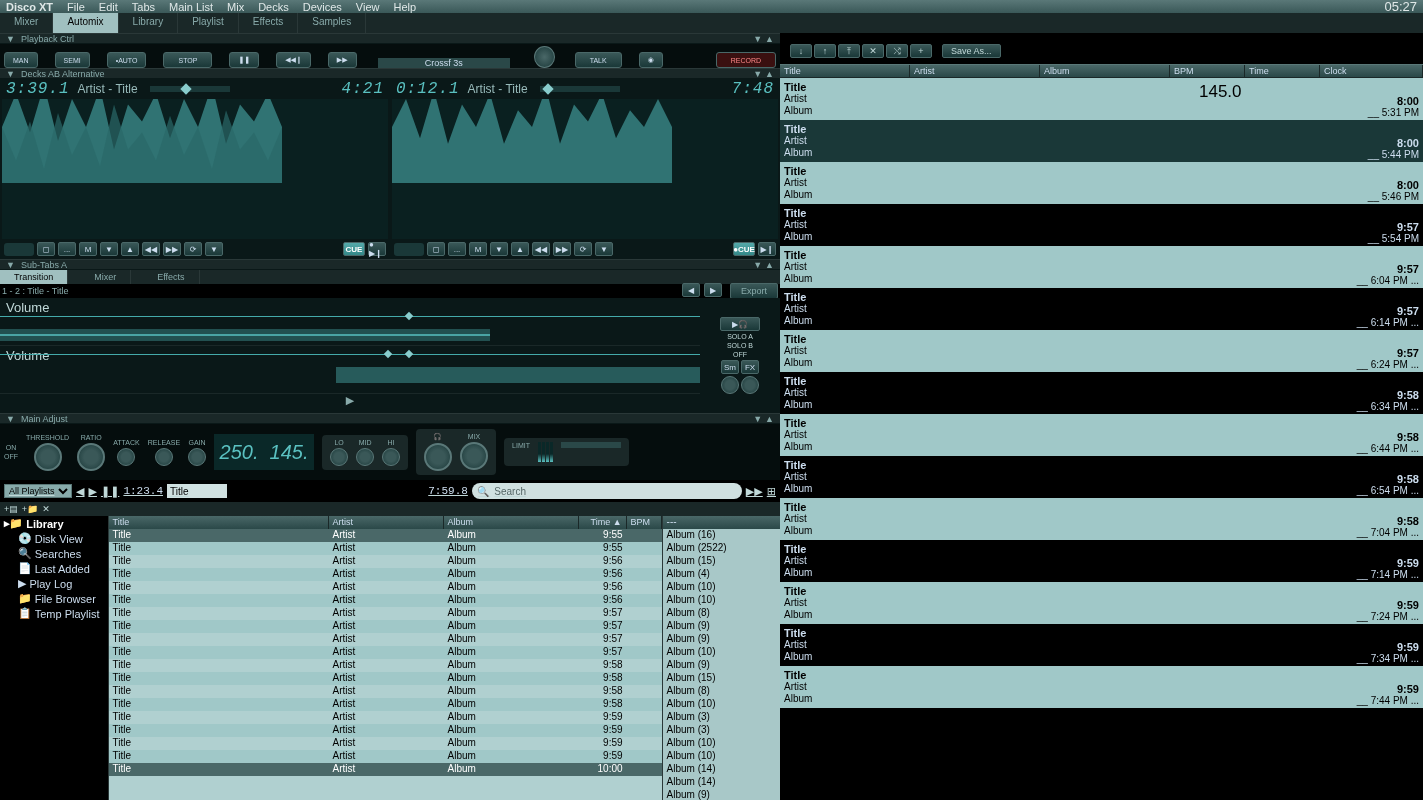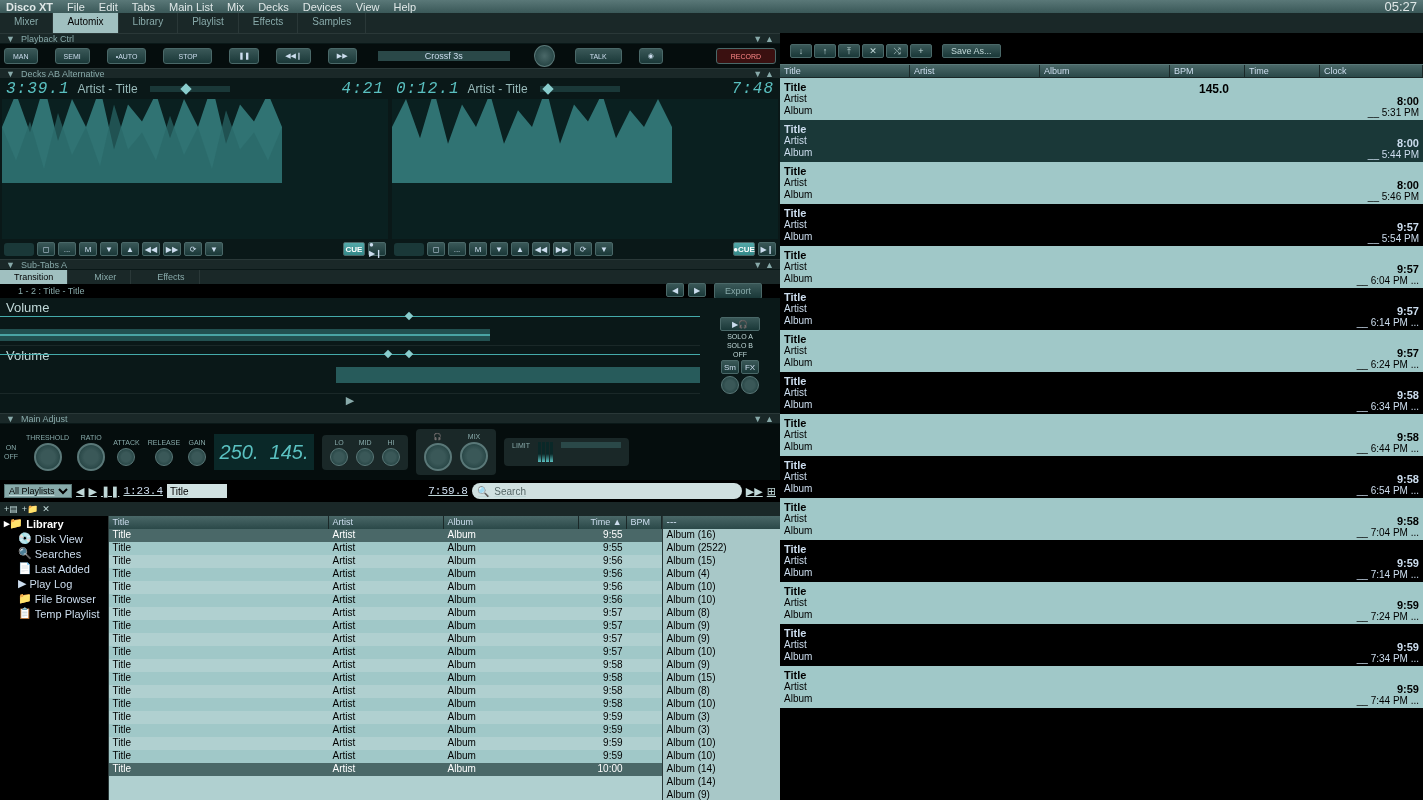--- a/index.html
+++ b/index.html
@@ -6,21 +6,21 @@
 body { background: #000; color: #c0d8d8; width: 1423px; height: 800px; overflow: hidden; font-size: 11px; }
 .menubar { height: 13px; background: linear-gradient(#5a7878, #3a5858); display: flex; align-items: center; padding: 0 6px; gap: 14px; font-size: 11px; color: #e0e8e8; }
 .menubar .app { font-weight: bold; }
 .clock-top { margin-left: auto; font-size: 13px; }
 .tabbar { height: 20px; display: flex; background: #1a2828; }
 .tab { padding: 3px 14px; font-size: 10px; color: #8aa; border-right: 1px solid #2a3838; }
 .tab.active { background: #a0c0c0; color: #000; }
 .section-hd { height: 11px; background: #1a2828; display: flex; align-items: center; padding: 0 6px; font-size: 9px; color: #8aa; border-top: 1px solid #2a3838; border-bottom: 1px solid #0a1818; }
 .section-hd .tri { margin-right: 6px; }
 .section-hd .coll { margin-left: auto; display:flex; gap:3px; }
-.playback { height: 24px; background: #050d0d; display: flex; align-items: center; padding: 0 4px; gap: 17px; }
+.playback { height: 24px; background: #050d0d; display: flex; align-items: flex-end; padding: 0 4px; gap: 17px; }
 .pbtn { height: 16px; background: linear-gradient(#3a5858,#1a3838); border: 1px solid #4a6868; border-radius: 3px; font-size: 7px; color: #cde; display: flex; align-items: center; justify-content: center; padding: 0 8px; }
 .pbtn.wide { padding: 0 14px; }
 .crossf { width: 140px; height: 10px; background: #2a4848; position: relative; margin: 0 4px; }
 .crossf-lbl { position: absolute; top: 0; left: 50%; transform: translateX(-50%); font-size: 9px; color: #cde; }
 .knob-sm { width: 22px; height: 22px; border-radius: 50%; background: radial-gradient(#4a6868,#1a3838); border: 1px solid #5a7878; margin: 0 3px; }
 .rec { background: #3a1010; color: #f88; }
 .decks { height: 180px; display: flex; background: #0a1818; }
 .deck { flex: 1; display: flex; flex-direction: column; position: relative; }
 .deck-info { height: 20px; display: flex; align-items: center; padding: 0 6px; font-size: 12px; }
 .deck-time { font-family: 'Courier New', monospace; font-size: 16px; font-style: italic; color: #5ac0c0; letter-spacing: 1px; }
@@ -28,21 +28,21 @@
 .deck-prog { width: 80px; height: 6px; background: #1a3838; position: relative; margin: 0 4px; }
 .deck-prog .marker { position: absolute; top: -1px; width: 8px; height: 8px; background: #8cc; transform: rotate(45deg); }
 .wave-big { flex: 1; background: #0a2020; position: relative; overflow: hidden; margin: 0 2px; }
 .wave-shape { position: absolute; bottom: 40%; left: 0; right: 0; height: 80%; }
 .deck-ctrl { height: 20px; display: flex; align-items: center; padding: 0 4px; gap: 3px; background: #0a1818; }
 .dc-btn { width: 18px; height: 14px; background: linear-gradient(#3a5858,#1a3838); border: 1px solid #4a6868; border-radius: 2px; font-size: 8px; display:flex;align-items:center;justify-content:center; color:#cde; }
 .dc-slider { width: 30px; height: 13px; background: #1a3838; border-radius: 3px; }
 .cue { background: linear-gradient(#5aa,#388); color: #fff; padding: 0 10px; font-weight: bold; }
 .subtabs { display: flex; background: #1a2828; height: 14px; gap: 12px; }
 .subtabs .tab { font-size: 9px; padding: 2px 14px; }
-.trans-hdr { height: 14px; background: #000; display:flex; align-items:center; padding: 0 18px; font-size: 9px; color: #8aa; }
+.trans-hdr { height: 14px; background: #000; display:flex; align-items:center; padding: 0 2px; font-size: 9px; color: #8aa; }
 .trans-hdr .nav { margin-left: auto; display: flex; gap: 4px; }
 .trans-hdr .export { background: linear-gradient(#3a5858,#1a3838); border: 1px solid #4a6868; padding: 2px 10px; border-radius: 2px; margin-left: 4px; }
 .trans-body { height: 115px; background: #0a1818; display: flex; }
 .trans-waves { flex: 1; }
 .vol-row { height: 48px; position: relative; border-bottom: 1px solid #1a2828; }
 .vol-lbl { position: absolute; top: 2px; left: 6px; font-size: 13px; }
 .vol-line { position: absolute; top: 18px; left: 0; right: 0; height: 1px; background: #4aa; }
 .vol-dia { position: absolute; width: 6px; height: 6px; background: #8cc; transform: rotate(45deg); top: 15px; }
 .trans-side { width: 80px; background: #0a1818; display: flex; flex-direction: column; align-items: center; justify-content: center; gap: 2px; font-size: 7px; }
 .adjust { height: 56px; background: #050d0d; display: flex; align-items: center; padding: 0 4px; gap: 8px; }
@@ -61,21 +61,21 @@
 .right-cols { height: 14px; display: flex; background: linear-gradient(#4a6868,#2a4848); font-size: 9px; color: #cde; border-top: 1px solid #5a7878; border-bottom: 1px solid #1a2828;}
 .rcol { padding: 1px 4px; border-right: 1px solid #1a2828; }
 .right-list { flex: 1; overflow-y: auto; background: #000; }
 .r-row { height: 42px; display: flex; padding: 2px 4px; position: relative; }
 .r-row.even { background: #a0c8c8; color: #000; }
 .r-row.odd { background: #000; color: #cde; }
 .r-row.sel { background: #1a3838; color: #cde; }
 .r-left { flex: 1; display: flex; flex-direction: column; justify-content: center; line-height: 12px; }
 .r-left .t1 { font-weight: bold; font-size: 11px; }
 .r-left .t2, .r-left .t3 { font-size: 10px; }
-.r-bpm { width: 70px; font-weight: bold; font-size: 12px; padding-top: 2px; }
+.r-bpm { width: 70px; font-weight: normal; font-size: 17px; padding-top: 2px; }
 .r-time { width: 150px; text-align: right; display: flex; flex-direction: column; justify-content: flex-end; font-size: 10px; }
 .r-time .dur { font-weight: bold; font-size: 11px; }
 .lib-top { height: 22px; display: flex; align-items: center; background: #000; padding: 0 4px; gap: 4px; text-decoration: underline; }
 .lib-time { font-family: 'Courier New'; font-size: 11px; color: #cde; }
 .search-box { flex:1; max-width: 270px; height: 16px; background: #d0e0e0; border-radius: 8px; display:flex;align-items:center;padding:0 6px; color:#566; font-size:10px; gap:4px; }
 .lib-toolbar { height: 14px; display: flex; align-items: center; background: #1a2828; padding: 0 4px; gap: 4px; font-size: 9px; }
 .lib-body { flex: 1; display: flex; overflow: hidden; background: #000;}
 .sidebar { width: 110px; background: #000; border-right: 1px solid #2a3838; font-size: 11px; }
 .sb-item { padding: 1px 4px; display: flex; align-items: center; gap: 3px; }
 .sb-item.hdr { font-weight: bold; color: #fff; }

